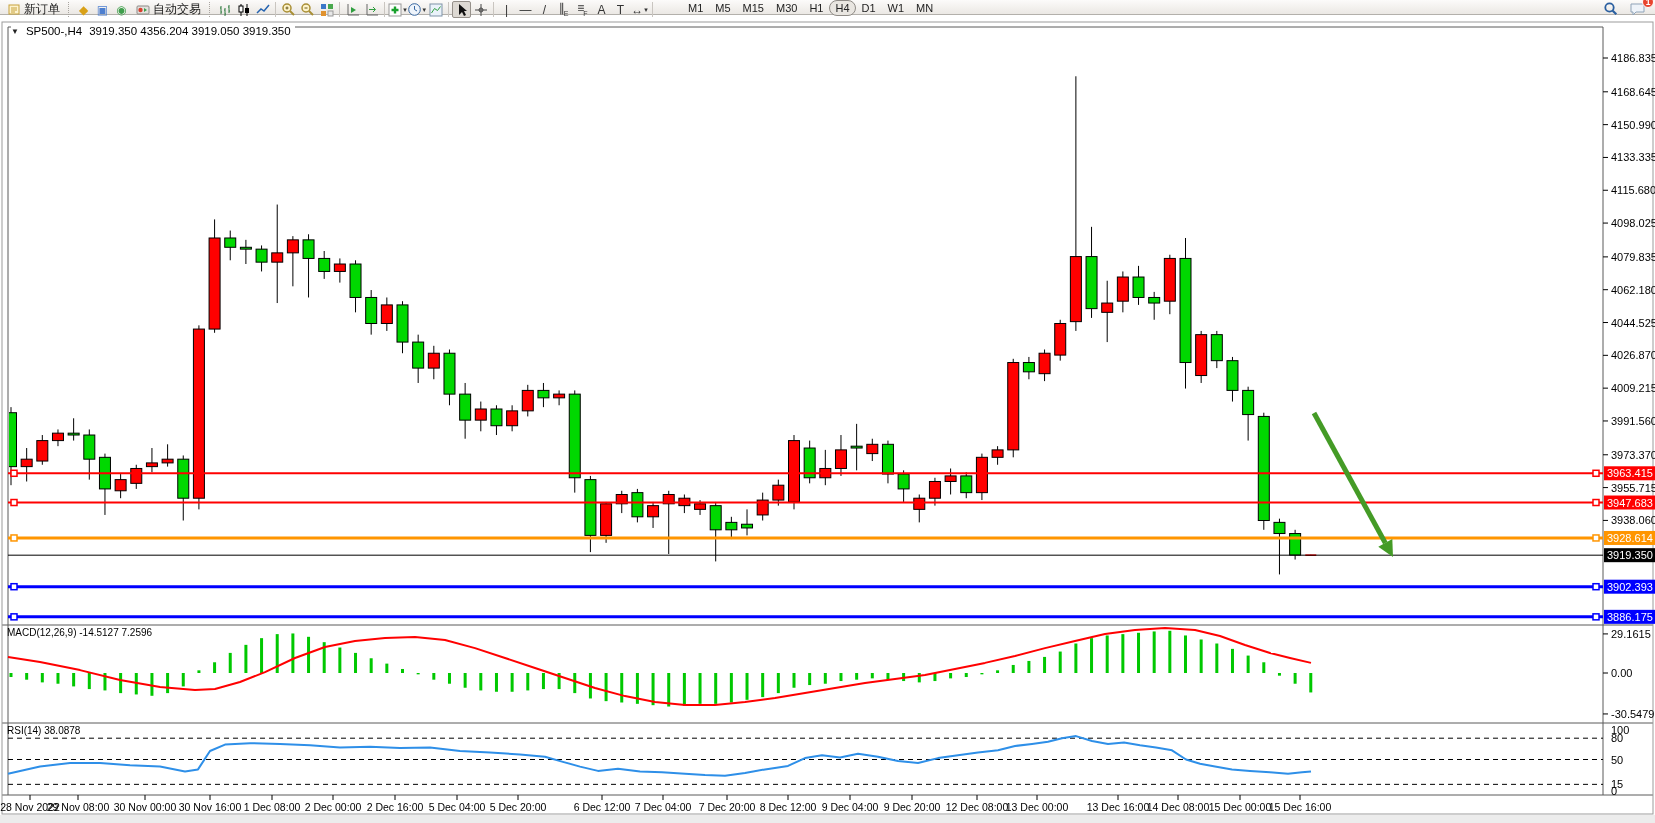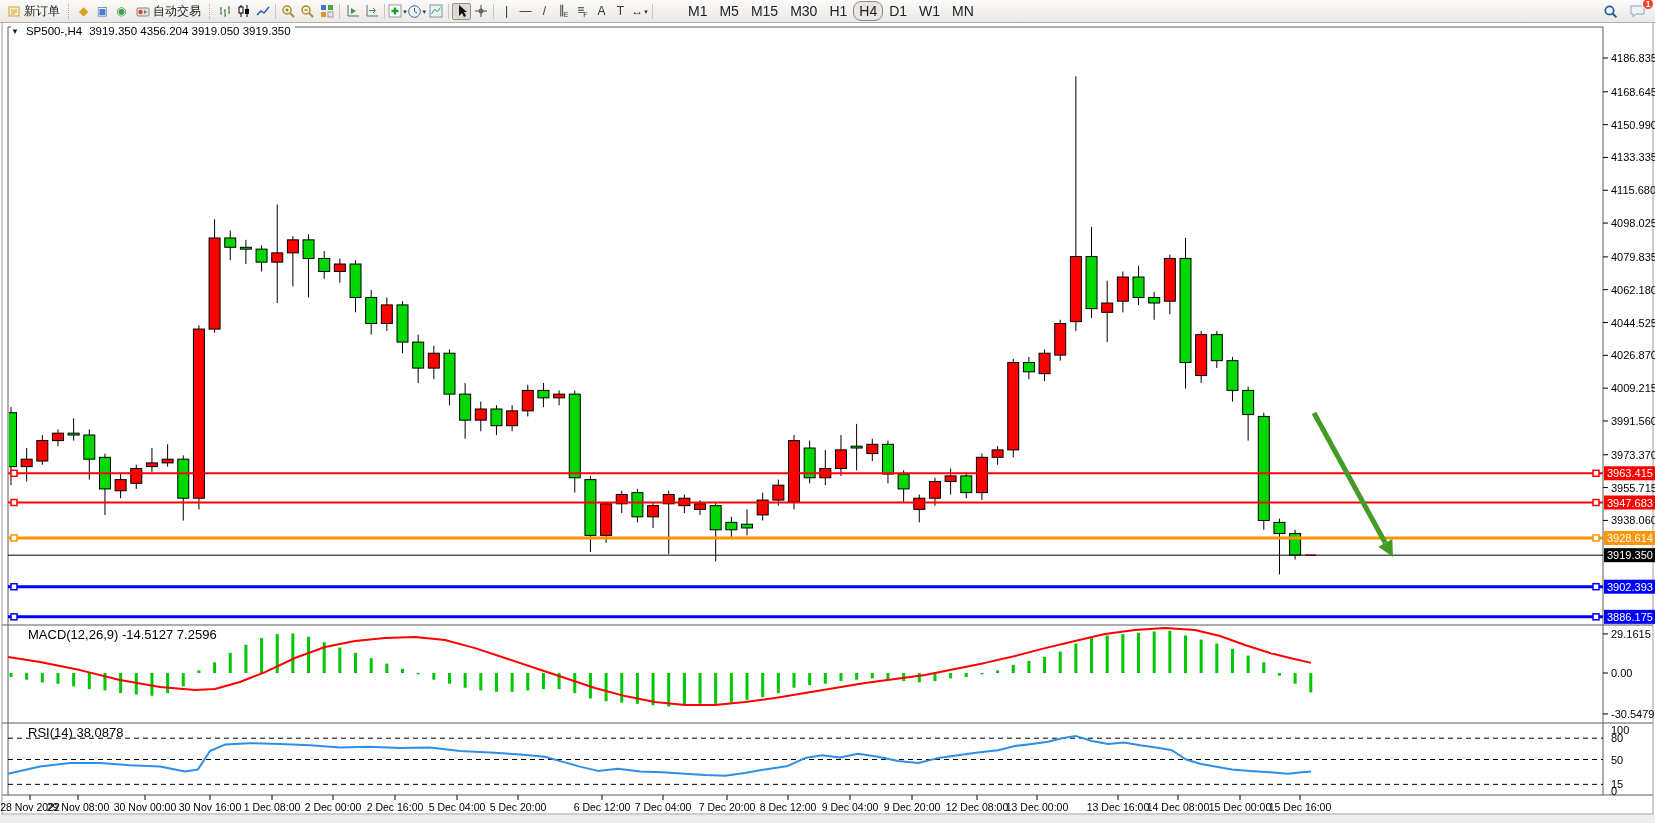--- a/index.html
+++ b/index.html
@@ -1,34 +1,34 @@
 <!DOCTYPE html>
 <html><head>
 <meta charset="utf-8">
 <style>
   *{margin:0;padding:0;box-sizing:border-box}
   html,body{width:1655px;height:823px}
   body{position:relative;font-family:"Liberation Sans",sans-serif;background:#fff;overflow:hidden}
-  #toolbar{position:absolute;top:0;left:0;width:1655px;height:23px;background:linear-gradient(#fcfbfa,#ebe8e4);border-bottom:1px solid #b3b0ab;display:flex;align-items:center;padding:0 3px;z-index:6}
+  #toolbar{position:absolute;top:0;left:0;width:1655px;height:15px;background:linear-gradient(#fcfbfa,#ebe8e4);border-bottom:1px solid #b3b0ab;display:flex;align-items:flex-start;padding:0 3px;z-index:6}
   .tbtn{display:flex;align-items:center;gap:3px;padding:1px 5px;font-size:12px;color:#1a1a1a;white-space:nowrap}
   .tico{width:19px;height:17px;display:inline-flex;align-items:center;justify-content:center;font-size:12px;line-height:1}
   .tico.active{background:#ddd9d3;border:1px solid #96918b;border-radius:2px}
   .tico sub{font-size:7px;margin-left:-1px}
   .sep{width:1px;height:15px;background:#c9c5c0;margin:0 3px;flex:0 0 auto}
   .grip{width:3px;height:15px;border-left:1px dotted #a9a5a0;margin:0 3px;flex:0 0 auto}
   .spacer{flex:0 0 auto}
-  .tf{font-size:14px;padding:2px 6px;color:#222}
+  .tf{font-size:11px;padding:2px 6px;color:#222}
   .tf.active{background:#e9e6e1;border:1px solid #8f8b86;padding:1px 5px;border-radius:8px}
   .dd{font-size:7px;color:#333;margin-left:1px}
   .tb-right{margin-left:auto;display:flex;align-items:center;gap:10px;padding-right:6px}
   .chatwrap{position:relative;display:inline-flex}
   .badge{position:absolute;top:-6px;right:-8px;background:#e8442e;color:#fff;border-radius:50%;min-width:12px;height:12px;font-size:8.5px;display:flex;align-items:center;justify-content:center;font-weight:bold;border:1px solid #fff}
   #title{position:absolute;top:25px;left:11px;z-index:5;font-size:11.5px;color:#000;display:flex;align-items:center;gap:7px;background:#fff;padding-right:4px}
   #title .tri{font-size:8px;color:#222}
-  #macd-label,#rsi-label{position:absolute;left:28px;z-index:5;font-size:13px;color:#000}
+  #macd-label,#rsi-label{position:absolute;left:7px;z-index:5;font-size:10px;color:#000}
   #macd-label{top:627px}
   #rsi-label{top:725px}
   svg text{font-family:"Liberation Sans",sans-serif}
 </style>
 </head>
 <body>
 
 <div id="toolbar">
   <div id="tb-left" style="display:flex;align-items:center;">
       <span class="tbtn">

